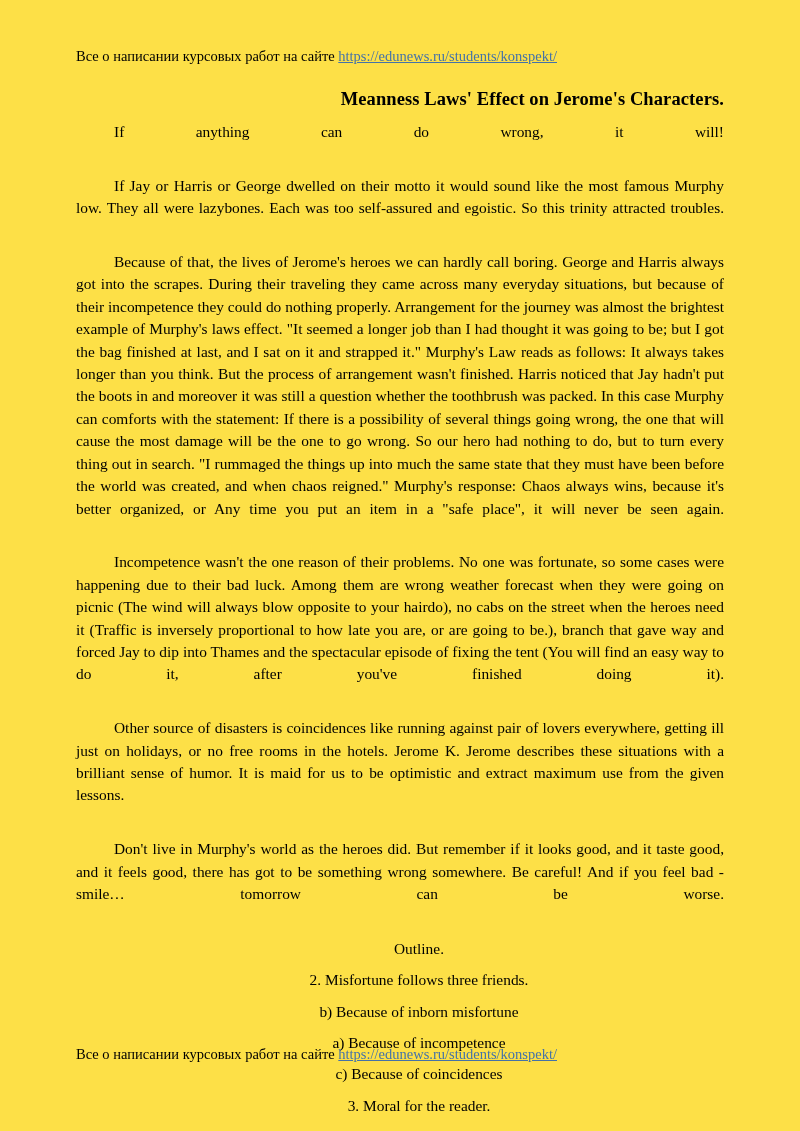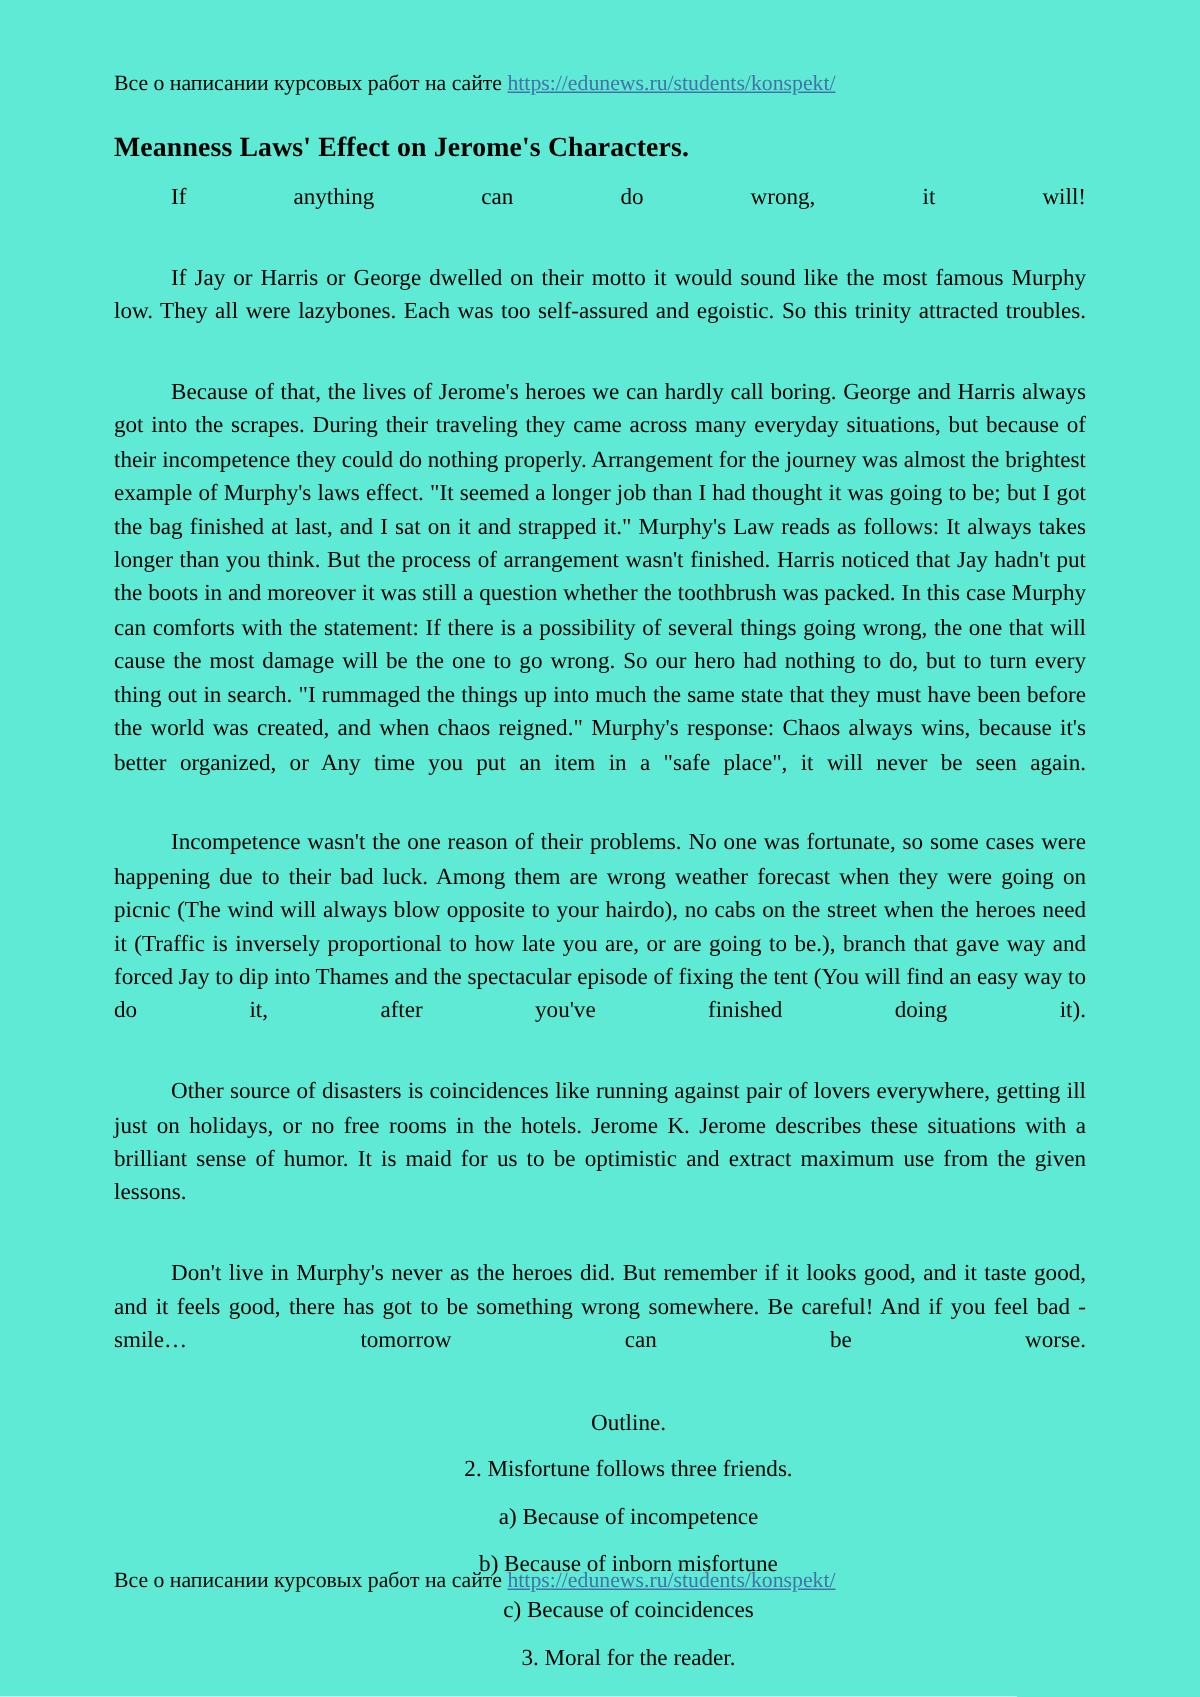--- a/index.html
+++ b/index.html
@@ -10,21 +10,21 @@
   }
   body {
     font-family: "Liberation Serif", "DejaVu Serif", serif;
     color: #000000;
   }
   .page {
     position: relative;
     width: 800px;
     height: 1131px;
     margin: 0 auto;
-    background: #5eead4;
+    background: #fde047;
     box-sizing: border-box;
     overflow: hidden;
   }
 
   
   .running-line {
     font-size: 14.5px;
     line-height: 1.35;
     color: #000000;
     white-space: nowrap;
@@ -46,21 +46,21 @@
     text-decoration: underline;
     text-underline-offset: 1px;
   }
 
   
   .doc-title {
     position: absolute;
     left: 76px;
     top: 88px;
     width: 648px;
-    text-align: left;
+    text-align: right;
     font-size: 18.5px;
     font-weight: bold;
     line-height: 1.25;
     letter-spacing: 0.1px;
   }
 
   
   .body-wrap {
     position: absolute;
     left: 76px;
@@ -110,26 +110,26 @@
   </div>
 
   <div class="doc-title">Meanness Laws' Effect on Jerome's Characters.</div>
 
   <div class="body-wrap">
     <p class="para">If anything can do wrong, it will!</p>
     <p class="para gap">If Jay or Harris or George dwelled on their motto it would sound like the most famous Murphy low. They all were lazybones. Each was too self-assured and egoistic. So this trinity attracted troubles.</p>
     <p class="para gap">Because of that, the lives of Jerome's heroes we can hardly call boring. George and Harris always got into the scrapes. During their traveling they came across many everyday situations, but because of their incompetence they could do nothing properly. Arrangement for the journey was almost the brightest example of Murphy's laws effect. "It seemed a longer job than I had thought it was going to be; but I got the bag finished at last, and I sat on it and strapped it."  Murphy's Law reads as follows: It always takes longer than you think. But the process of arrangement wasn't finished. Harris noticed that Jay hadn't put the boots in and moreover it was still a question whether the toothbrush was packed.  In this case Murphy can comforts with the statement:  If there is a possibility of several things going wrong, the one that will cause the most damage will be the one to go wrong.  So our hero had nothing to do, but to turn every thing out in search. "I rummaged the things up into much the same state that they must have been before the world was created, and when chaos reigned." Murphy's response: Chaos always wins, because it's better organized, or Any time you put an item in a "safe place", it will never be seen again.</p>
     <p class="para gap">Incompetence wasn't the one reason of their problems. No one was fortunate, so some cases were happening due to their bad luck. Among them are wrong weather forecast when they were going on picnic (The wind will always blow opposite to your hairdo), no cabs on the street when the heroes need it (Traffic is inversely proportional to how late you are, or are going to be.), branch that gave way and forced Jay to dip into Thames and the spectacular episode of fixing the tent (You will find an easy way to do it, after you've finished doing it).</p>
     <p class="para gap">Other source of disasters is coincidences like running against pair of lovers everywhere, getting ill just on holidays, or no free rooms in the hotels. Jerome K. Jerome describes these situations with a brilliant sense of humor. It is maid for us to be optimistic and extract maximum use from the given lessons.</p>
-    <p class="para gap">Don't live in Murphy's never as the heroes did. But remember if it looks good, and it taste good, and it feels good, there has got to be something wrong somewhere. Be careful! And if you feel bad - smile… tomorrow can be worse.</p>
+    <p class="para gap">Don't live in Murphy's world as the heroes did. But remember if it looks good, and it taste good, and it feels good, there has got to be something wrong somewhere. Be careful! And if you feel bad - smile… tomorrow can be worse.</p>
 
     <p class="outline-line first">Outline.</p>
     <p class="outline-line spaced">2. Misfortune follows three friends.</p>
+    <p class="outline-line spaced">b) Because of inborn misfortune</p>
     <p class="outline-line spaced">a) Because of incompetence</p>
-    <p class="outline-line spaced">b) Because of inborn misfortune</p>
     <p class="outline-line spaced">c) Because of coincidences</p>
     <p class="outline-line spaced">3. Moral for the reader.</p>
   </div>
 
   <div class="footer-band">
     <div class="running-line"><span>Все о написании курсовых работ на сайте </span><a class="url-link" href="#" style="color: rgb(68, 114, 168);">https://edunews.ru/students/konspekt/</a></div>
   </div>
 
 </div>
 

